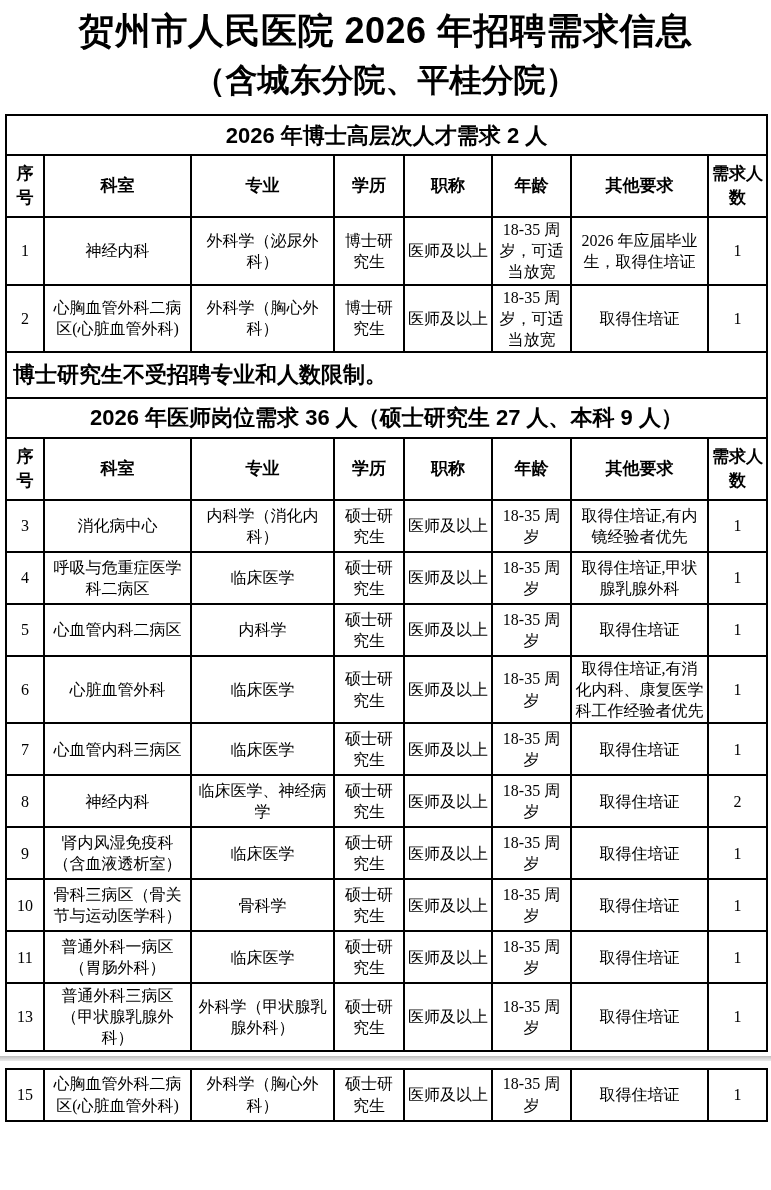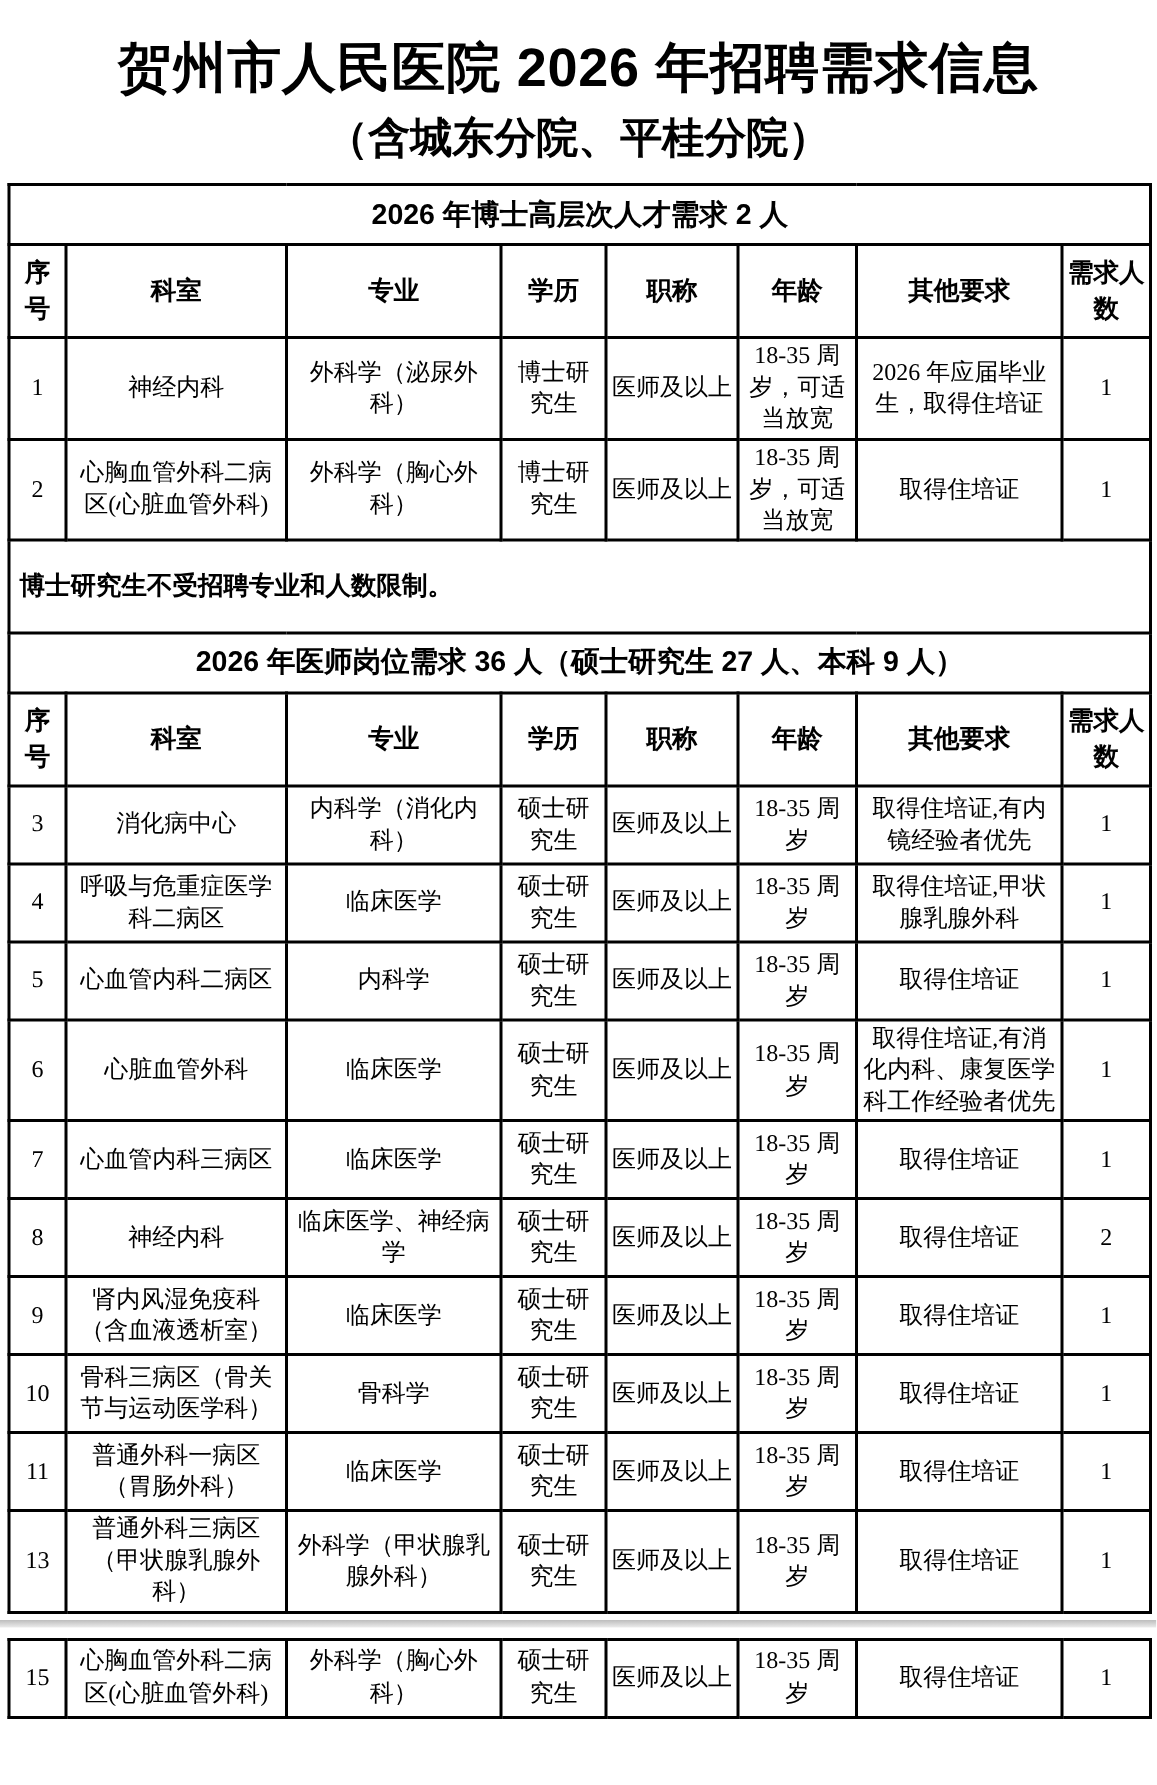--- a/index.html
+++ b/index.html
@@ -11,27 +11,27 @@
     overflow: hidden;
     background: #ffffff;
     color: #000;
   }
   .doc-title {
     font-family: "Liberation Sans", "DejaVu Sans", sans-serif;
     font-weight: 900;
     font-size: 36px;
     line-height: 1.2;
     text-align: center;
-    padding-top: 23px;
+    padding-top: 9px;
     letter-spacing: 0.5px;
   }
   .doc-subtitle {
     font-family: "Liberation Sans", "DejaVu Sans", sans-serif;
     font-weight: 900;
-    font-size: 28px;
+    font-size: 32px;
     text-align: center;
     margin: 7px 0 11px 0;
   }
   table.tbl {
     border-collapse: collapse;
     table-layout: fixed;
     width: 761px;
     margin-left: 5px;
   }
   .tbl td, .tbl th {
@@ -41,37 +41,37 @@
     padding: 1px 3px;
     font-family: "Liberation Serif", "DejaVu Serif", serif;
     font-size: 16px;
     line-height: 1.32;
     word-break: normal;
     overflow: hidden;
   }
   tr.row-section td {
     font-family: "Liberation Sans", "DejaVu Sans", sans-serif;
     font-weight: bold;
-    font-size: 19px;
+    font-size: 22px;
     height: 40px;
     margin-left: 29px;
   }
   tr.row-head th {
     font-family: "Liberation Sans", "DejaVu Sans", sans-serif;
     font-weight: bold;
     font-size: 17px;
     height: 62px;
     line-height: 1.4;
   }
   tr.row-note td {
     text-align: left;
     font-family: "Liberation Sans", "DejaVu Sans", sans-serif;
     font-weight: bold;
-    font-size: 17px;
-    height: 62px;
+    font-size: 22px;
+    height: 46px;
     padding-left: 6px;
   }
   tr.row-data { height: 52px; }
   .page-gap {
     width: 771px;
     height: 16px;
     padding-top: 4px;
   }
   .page-gap .band {
     height: 5px;

